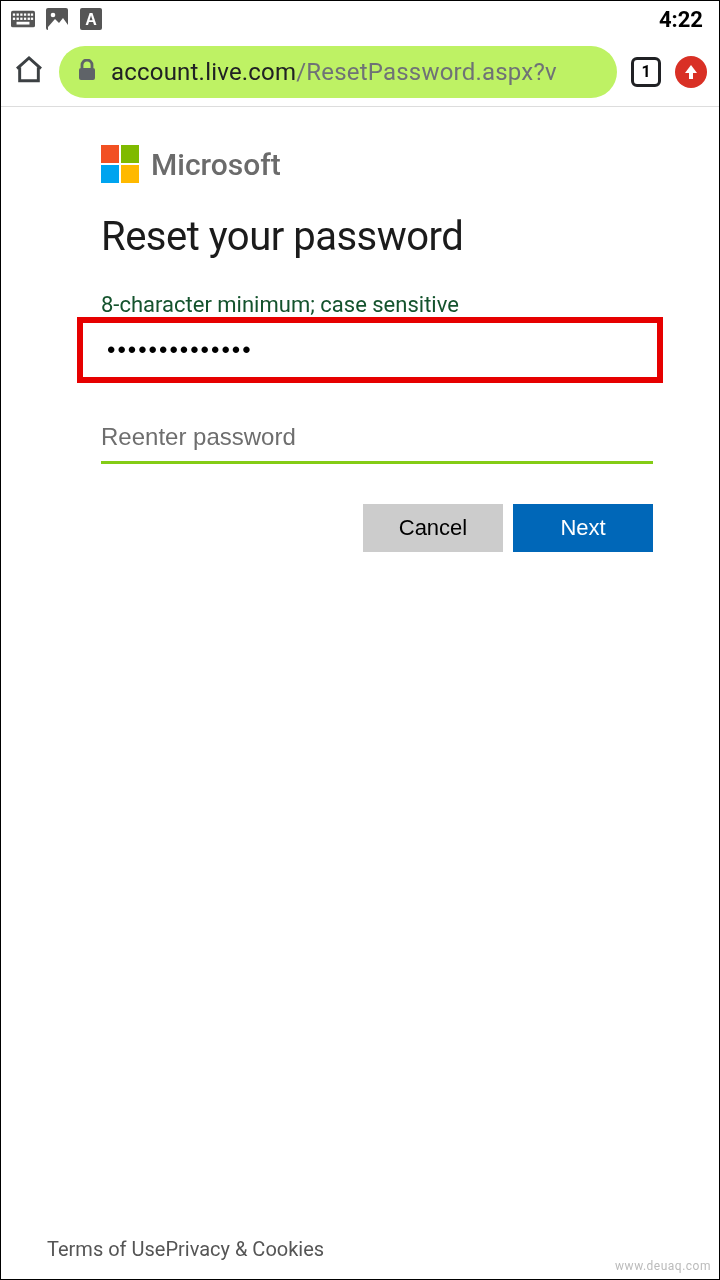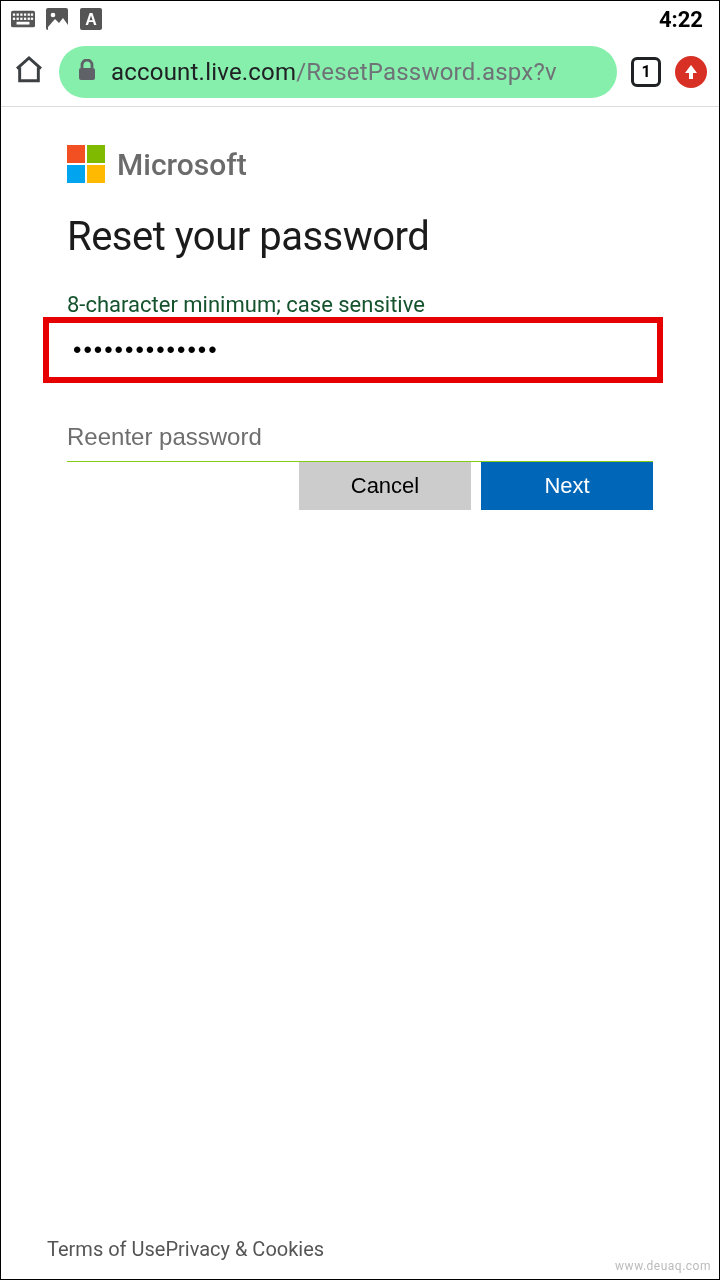--- a/index.html
+++ b/index.html
@@ -28,21 +28,21 @@
       height: 70px;
       display: flex;
       align-items: center;
       padding: 0 12px;
       gap: 14px;
       border-bottom: 1px solid #ddd;
     }
     .home-icon { width: 32px; height: 32px; }
     .addr-pill {
       flex: 1;
-      background: #86efac;
+      background: #bef264;
       border-radius: 28px;
       height: 52px;
       display: flex;
       align-items: center;
       padding: 0 18px;
       gap: 14px;
       overflow: hidden;
     }
     .addr-text {
       font-size: 24px;
@@ -58,21 +58,21 @@
       display: flex; align-items: center; justify-content: center;
       font-weight: 700; font-size: 16px;
     }
     .update-badge {
       width: 32px; height: 32px; border-radius: 50%;
       background: #d93025;
       display: flex; align-items: center; justify-content: center;
     }
     
     .content {
-      padding: 38px 66px 0 66px;
+      padding: 38px 66px 0 100px;
       position: relative;
     }
     .ms-header { display: flex; align-items: center; gap: 12px; margin-bottom: 30px; }
     .ms-logo { width: 38px; height: 38px; display: grid; grid-template-columns: 1fr 1fr; grid-template-rows: 1fr 1fr; gap: 2px; }
     .ms-logo div:nth-child(1){ background:#f25022; }
     .ms-logo div:nth-child(2){ background:#7fba00; }
     .ms-logo div:nth-child(3){ background:#00a4ef; }
     .ms-logo div:nth-child(4){ background:#ffb900; }
     .ms-name { color:#6b6b6b; font-size: 30px; font-weight: 500; }
     .page-title {
@@ -102,39 +102,40 @@
     }
     .pw-input {
       border: none;
       outline: none;
       width: 100%;
       font-size: 24px;
       letter-spacing: 2px;
       background: transparent;
     }
     .reenter-row {
-      border-bottom: 1px solid #84cc16;
+      border-bottom: 3px solid #84cc16;
       padding-bottom: 10px;
+      margin-bottom: 40px;
     }
     .reenter-input {
       border: none;
       outline: none;
       width: 100%;
       font-size: 24px;
       color: #6e6e6e;
       background: transparent;
     }
     .reenter-input::placeholder { color:#6e6e6e; }
     .btn-row {
       display: flex;
       justify-content: flex-end;
       gap: 10px;
     }
     .btn {
-      width: 172px;
+      width: 140px;
       height: 48px;
       border: none;
       font-size: 22px;
       cursor: pointer;
     }
     .btn-cancel { background:#cccccc; color:#000; }
     .btn-next { background:#0067b8; color:#fff; }
     
     .footer {
       position: absolute;

